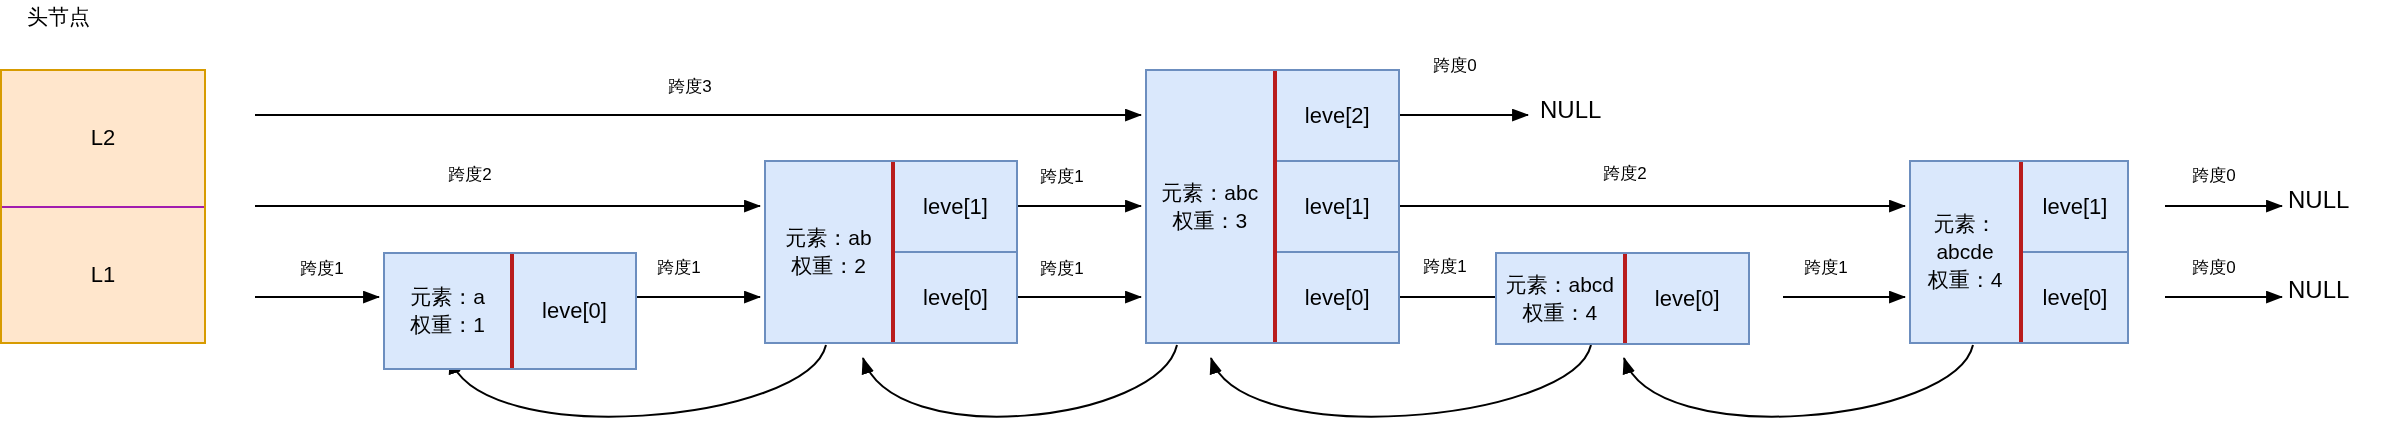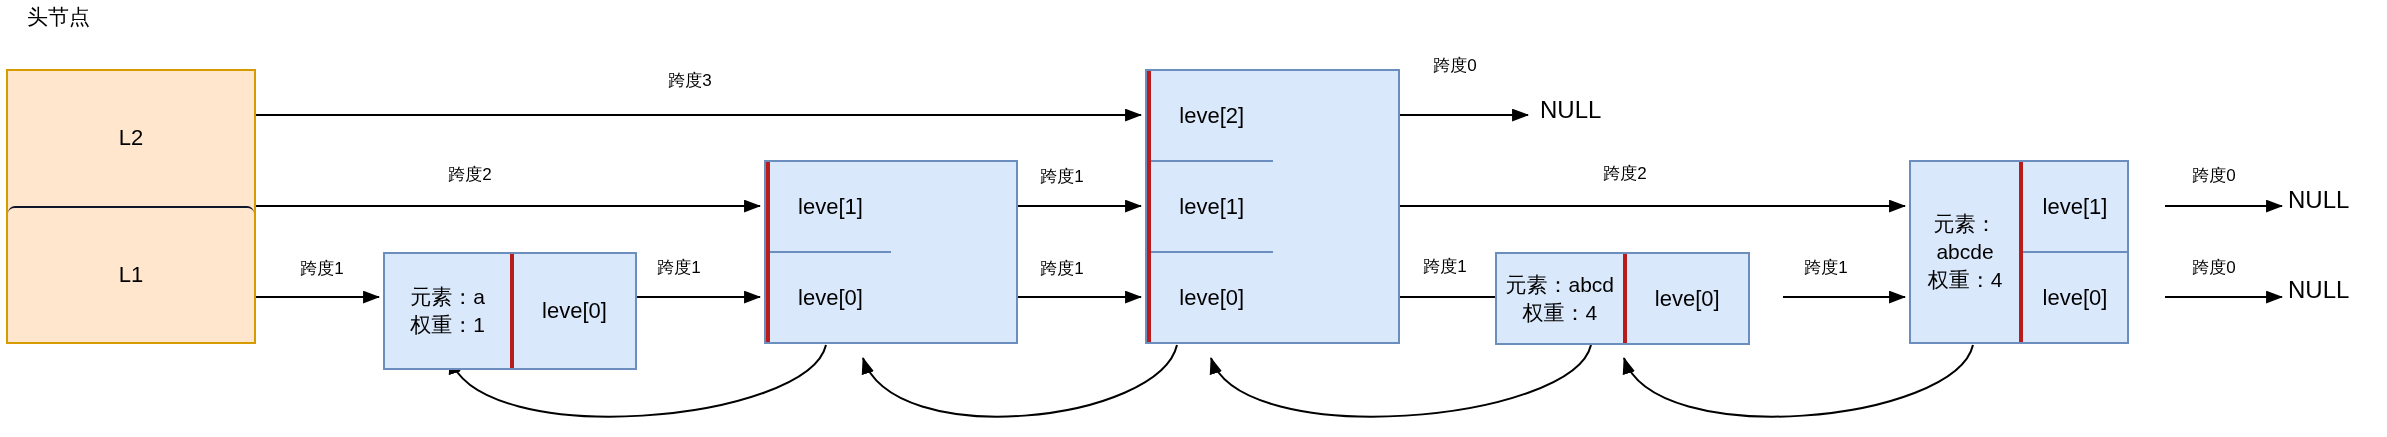--- a/index.html
+++ b/index.html
@@ -19,36 +19,36 @@
   }
   .title {
     position: absolute;
     left: 27px; top: 3px;
     font-size: 21px;
     white-space: nowrap;
     text-align: right;
   }
   .head {
     position: absolute;
-    left: 6px; top: 69px;
-    width: 250px; height: 275px;
+    left: 0; top: 69px;
+    width: 206px; height: 275px;
     background: #ffe6cc;
     border: 2px solid #d79b00;
     box-sizing: border-box;
     display: flex;
     flex-direction: column;
   }
   .head-row {
     flex: 1;
     display: flex;
     align-items: center;
     justify-content: center;
     font-size: 22px;
   }
-  .head-row + .head-row { border-top: 2px solid #0f172a; border-radius: 7px; }
+  .head-row + .head-row { border-top: 2px solid #a21caf; }
   .node {
     position: absolute;
     background: #dae8fc;
     border: 2px solid #6c8ebf;
     box-sizing: border-box;
     display: flex;
   }
   .cell-element {
     width: 50%;
     display: flex;
@@ -128,27 +128,31 @@
 
   <div class="node" style="left:383px;top:252px;width:254px;height:118px">
     <div class="cell-element">元素：a
 权重：1</div>
     <div class="cell-levels">
       <div class="cell-level">leve[0]</div>
     </div>
   </div>
 
   <div class="node" style="left:764px;top:160px;width:254px;height:184px">
+    <div class="cell-element">元素：ab
+权重：2</div>
     <div class="cell-levels">
       <div class="cell-level">leve[1]</div>
       <div class="cell-level">leve[0]</div>
     </div>
   </div>
 
   <div class="node" style="left:1145px;top:69px;width:255px;height:275px">
+    <div class="cell-element">元素：abc
+权重：3</div>
     <div class="cell-levels">
       <div class="cell-level">leve[2]</div>
       <div class="cell-level">leve[1]</div>
       <div class="cell-level">leve[0]</div>
     </div>
   </div>
 
   <div class="node" style="left:1495px;top:252px;width:255px;height:93px">
     <div class="cell-element">元素：abcd
 权重：4</div>
@@ -160,21 +164,21 @@
   <div class="node" style="left:1909px;top:160px;width:220px;height:184px">
     <div class="cell-element">元素：
 abcde
 权重：4</div>
     <div class="cell-levels">
       <div class="cell-level">leve[1]</div>
       <div class="cell-level">leve[0]</div>
     </div>
   </div>
 
-  <div class="span-label" style="left:690px;top:68px">跨度3</div>
+  <div class="span-label" style="left:690px;top:74px">跨度3</div>
   <div class="span-label" style="left:470px;top:162px">跨度2</div>
   <div class="span-label" style="left:322px;top:256px">跨度1</div>
   <div class="span-label" style="left:679px;top:255px">跨度1</div>
   <div class="span-label" style="left:1062px;top:164px">跨度1</div>
   <div class="span-label" style="left:1062px;top:256px">跨度1</div>
   <div class="span-label" style="left:1455px;top:53px">跨度0</div>
   <div class="span-label" style="left:1625px;top:161px">跨度2</div>
   <div class="span-label" style="left:1445px;top:254px">跨度1</div>
   <div class="span-label" style="left:1826px;top:255px">跨度1</div>
   <div class="span-label" style="left:2214px;top:163px">跨度0</div>

